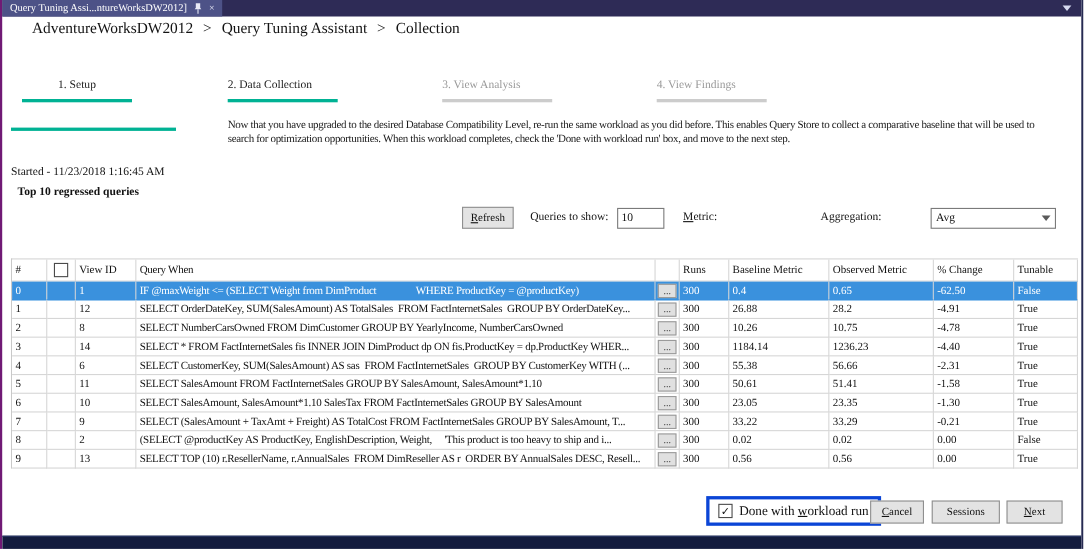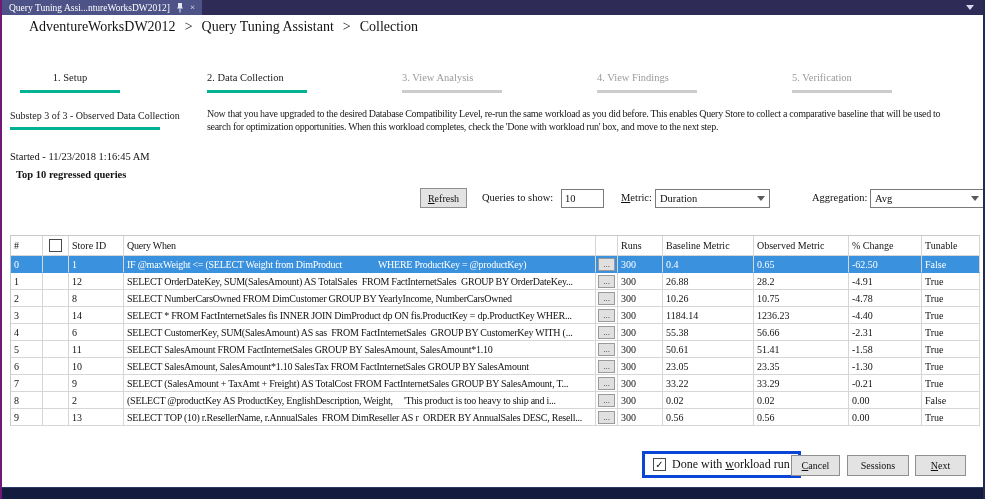--- a/index.html
+++ b/index.html
@@ -36,27 +36,27 @@
   .started-line { position:absolute; left:8px; top:151px; font-size:10.5px; color:#121212; }
   .section-title { position:absolute; left:14px; top:169px; font-size:10.5px; font-weight:bold; color:#121212; }
 
   
   .btn { background:#e3e3e3; border:1px solid #8f8f8f; font-size:10px; color:#111;
          font-family:inherit; cursor:pointer; display:flex; align-items:center; justify-content:center; }
   .refresh-btn { position:absolute; left:418px; top:188px; width:47px; height:20px; }
   .ctl-label { position:absolute; font-size:10.5px; color:#121212; white-space:nowrap; }
   .lbl-queries { left:480px; top:192px; }
   .lbl-metric { left:619px; top:192px; }
-  .lbl-agg { left:810px; top:192px; }
+  .lbl-agg { left:744px; top:192px; }
   .txt-input { position:absolute; left:559px; top:189px; width:43px; height:19px; border:1px solid #7a7a7a;
                font-size:10.5px; font-family:inherit; padding:0 3px; color:#111; }
   .select { position:absolute; top:189px; height:19px; background:#fff; border:1px solid #7a7a7a;
             font-size:10.5px; color:#111; display:flex; align-items:center; padding:0 4px; cursor:pointer; }
   .sel-metric { left:653px; width:115px; }
-  .sel-agg { left:868px; width:114px; }
+  .sel-agg { left:844px; width:114px; }
   .select .sel-val { flex:1; overflow:hidden; white-space:nowrap; }
   .sel-arrow { width:0; height:0; border-left:4px solid transparent; border-right:4px solid transparent;
                border-top:5px solid #5a5a5a; margin-left:4px; }
 
   
   .qtable { position:absolute; left:8px; top:235px; width:970px; border-top:1px solid #c9c9c9; border-left:1px solid #c9c9c9; font-size:10px; color:#121212; }
   .trow { display:flex; height:17px; background:#fff; }
   .trow.header { height:20px; }
   .tcell { border-right:1px solid #d6d6d6; border-bottom:1px solid #d6d6d6; padding:0 3px;
            display:flex; align-items:center; overflow:hidden; white-space:pre; }
@@ -119,53 +119,44 @@
     <div class="bar"></div>
   </div>
   <div class="step s2 pending">
     <span>3. View Analysis</span>
     <div class="bar"></div>
   </div>
   <div class="step s3 pending">
     <span>4. View Findings</span>
     <div class="bar"></div>
   </div>
-  <div class="step s4 pending">
-    <span>5. Verification</span>
-    <div class="bar"></div>
-  </div>
 
   <div class="substep">
-    <span>Substep 3 of 3 - Observed Data Collection</span>
     <div class="bar"></div>
   </div>
   <div class="substep-desc">Now that you have upgraded to the desired Database Compatibility Level, re-run the same workload as you did before. This enables Query Store to collect a comparative baseline that will be used to search for optimization opportunities. When this workload completes, check the 'Done with workload run' box, and move to the next step.</div>
 
   <div class="started-line">Started - 11/23/2018 1:16:45 AM</div>
   <div class="section-title">Top 10 regressed queries</div>
 
   <button class="btn refresh-btn"><u>R</u>efresh</button>
   <span class="ctl-label lbl-queries">Queries to show:</span>
   <input class="txt-input" value="10" style="">
   <span class="ctl-label lbl-metric"><u>M</u>etric:</span>
-  <div class="select sel-metric">
-    <span class="sel-val">Duration</span>
-    <span class="sel-arrow"></span>
-  </div>
   <span class="ctl-label lbl-agg">Aggregation:</span>
   <div class="select sel-agg">
     <span class="sel-val">Avg</span>
     <span class="sel-arrow"></span>
   </div>
 
   <div class="qtable">
     <div class="trow header">
       <div class="tcell c0">#</div>
       <div class="tcell c1"><span class="cb"></span></div>
-      <div class="tcell c2">Store ID</div>
+      <div class="tcell c2">View ID</div>
       <div class="tcell c3">Query When</div>
       <div class="tcell c4"></div>
       <div class="tcell c5">Runs</div>
       <div class="tcell c6">Baseline Metric</div>
       <div class="tcell c7">Observed Metric</div>
       <div class="tcell c8">% Change</div>
       <div class="tcell c9">Tunable</div>
     </div>
     <div id="table-body">
         <div class="trow selected">

